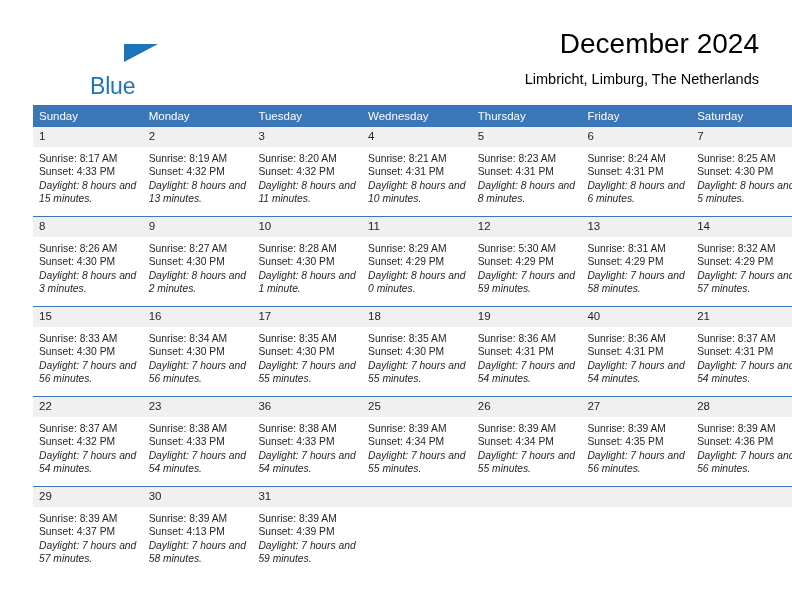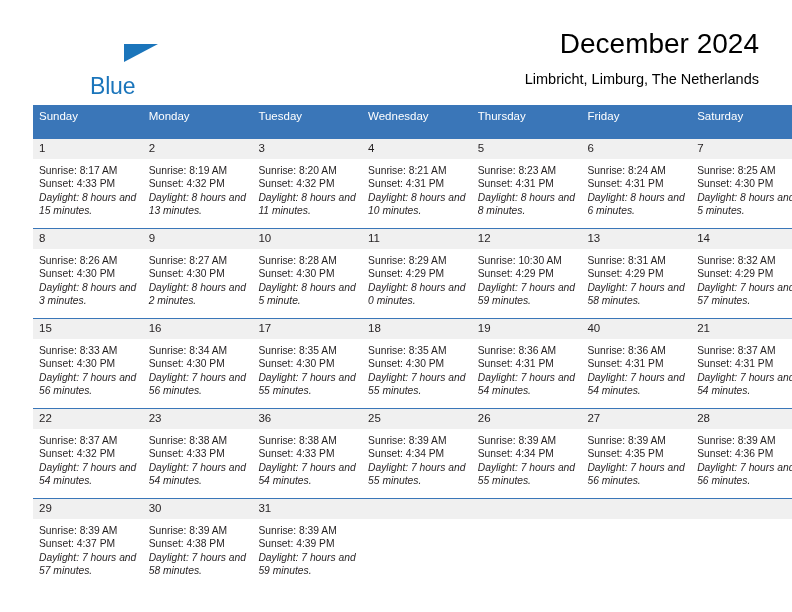--- a/index.html
+++ b/index.html
@@ -98,21 +98,21 @@
     border-collapse: collapse;
     table-layout: fixed;
   }
 
   .calendar th {
     background: #3a76b8;
     color: #ffffff;
     font-size: 11.5px;
     font-weight: normal;
     text-align: left;
-    padding: 4px 0 16px 6px;
+    padding: 4px 0 4px 6px;
     height: 13px;
     border: none;
     width: 103.7px;
   }
 
   .calendar td {
     vertical-align: top;
     padding: 0;
     border: none;
     height: 90px;
@@ -279,39 +279,39 @@
             <div class="daylight">Daylight: 8 hours and 2 minutes.</div>
           </div>
         </div>
           </td>
         <td>
             <div class="daycell">
           <div class="daynum">10</div>
           <div class="details">
             <div>Sunrise: 8:28 AM</div>
             <div>Sunset: 4:30 PM</div>
-            <div class="daylight">Daylight: 8 hours and 5 minute.</div>
+            <div class="daylight">Daylight: 8 hours and 1 minute.</div>
           </div>
         </div>
           </td>
         <td>
             <div class="daycell">
           <div class="daynum">11</div>
           <div class="details">
             <div>Sunrise: 8:29 AM</div>
             <div>Sunset: 4:29 PM</div>
             <div class="daylight">Daylight: 8 hours and 0 minutes.</div>
           </div>
         </div>
           </td>
         <td>
             <div class="daycell">
           <div class="daynum">12</div>
           <div class="details">
-            <div>Sunrise: 10:30 AM</div>
+            <div>Sunrise: 5:30 AM</div>
             <div>Sunset: 4:29 PM</div>
             <div class="daylight">Daylight: 7 hours and 59 minutes.</div>
           </div>
         </div>
           </td>
         <td>
             <div class="daycell">
           <div class="daynum">13</div>
           <div class="details">
             <div>Sunrise: 8:31 AM</div>
@@ -487,21 +487,21 @@
             <div>Sunset: 4:37 PM</div>
             <div class="daylight">Daylight: 7 hours and 57 minutes.</div>
           </div>
         </div>
           </td>
         <td>
             <div class="daycell">
           <div class="daynum">30</div>
           <div class="details">
             <div>Sunrise: 8:39 AM</div>
-            <div>Sunset: 4:38 PM</div>
+            <div>Sunset: 4:13 PM</div>
             <div class="daylight">Daylight: 7 hours and 58 minutes.</div>
           </div>
         </div>
           </td>
         <td>
             <div class="daycell">
           <div class="daynum">31</div>
           <div class="details">
             <div>Sunrise: 8:39 AM</div>
             <div>Sunset: 4:39 PM</div>

